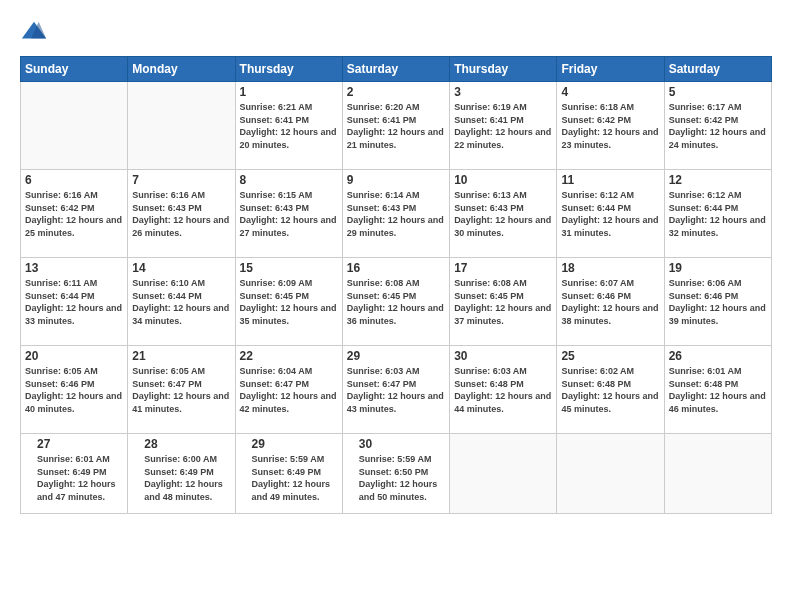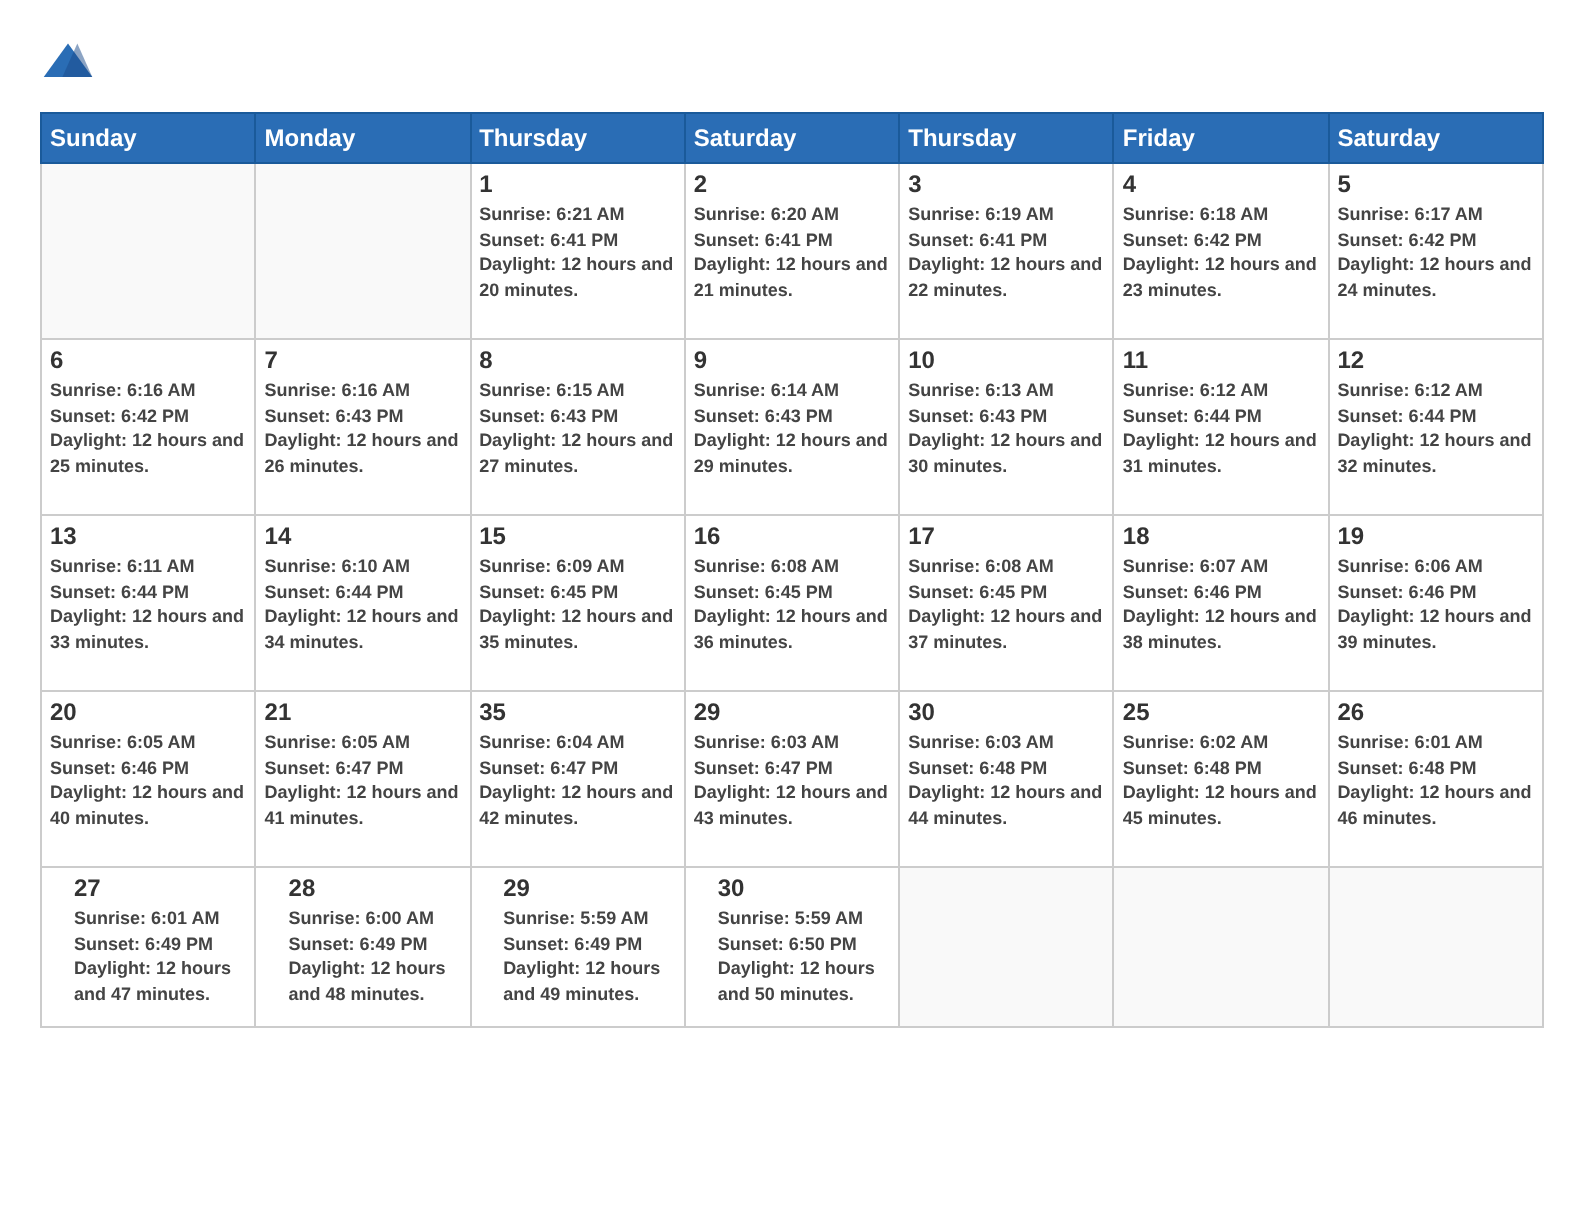--- a/index.html
+++ b/index.html
@@ -227,21 +227,21 @@
         <tr>
           <td>
             <span class="day-num">20</span>
             <div class="day-info">Sunrise: 6:05 AM<br>Sunset: 6:46 PM<br>Daylight: 12 hours and 40 minutes.</div>
           </td>
           <td>
             <span class="day-num">21</span>
             <div class="day-info">Sunrise: 6:05 AM<br>Sunset: 6:47 PM<br>Daylight: 12 hours and 41 minutes.</div>
           </td>
           <td>
-            <span class="day-num">35</span>
+            <span class="day-num">22</span>
             <div class="day-info">Sunrise: 6:04 AM<br>Sunset: 6:47 PM<br>Daylight: 12 hours and 42 minutes.</div>
           </td>
           <td>
             <span class="day-num">29</span>
             <div class="day-info">Sunrise: 6:03 AM<br>Sunset: 6:47 PM<br>Daylight: 12 hours and 43 minutes.</div>
           </td>
           <td>
             <span class="day-num">30</span>
             <div class="day-info">Sunrise: 6:03 AM<br>Sunset: 6:48 PM<br>Daylight: 12 hours and 44 minutes.</div>
           </td>

